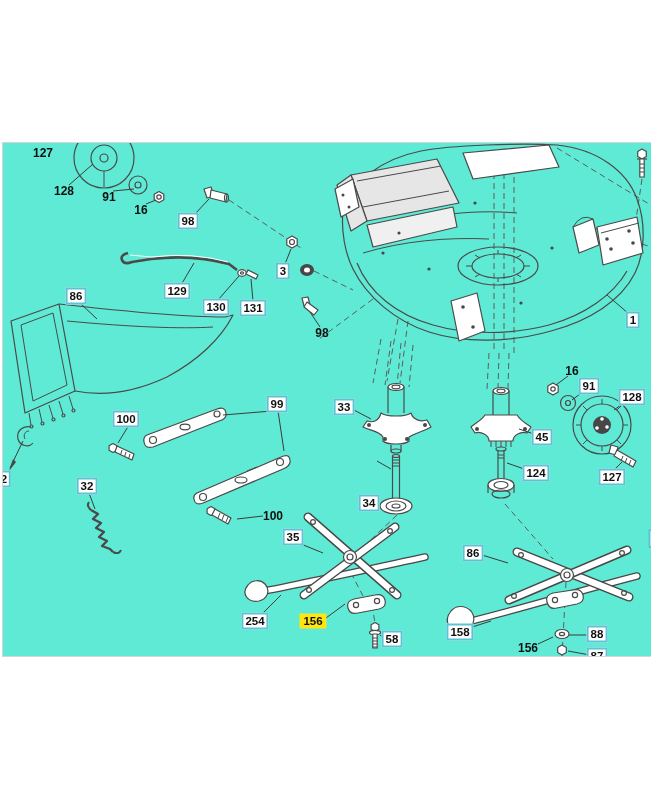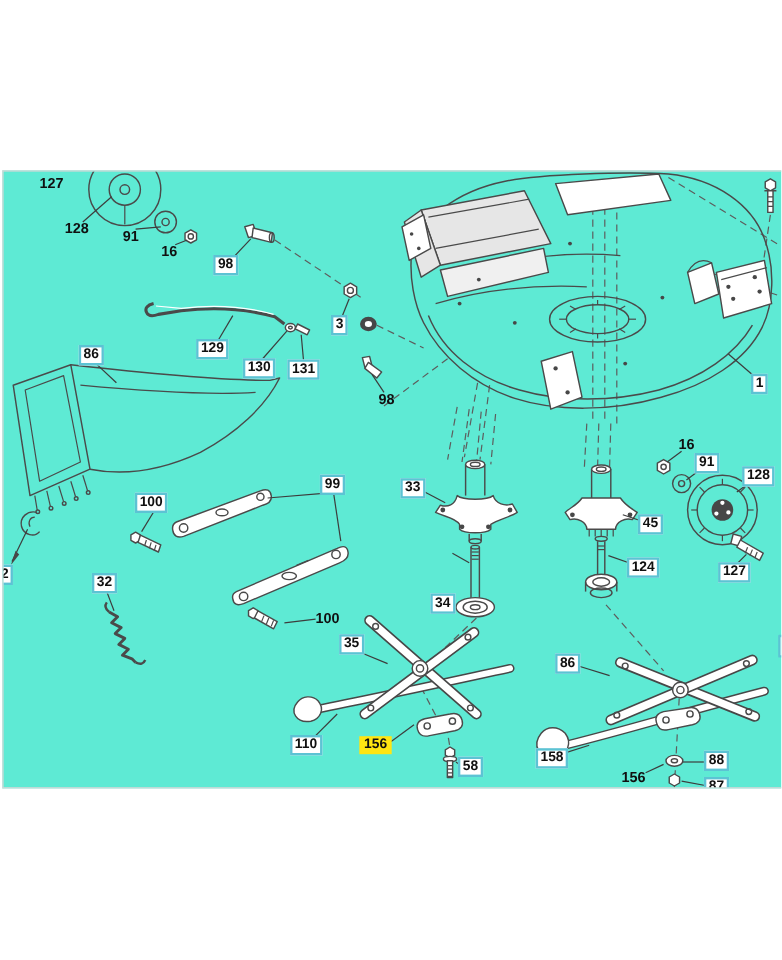--- a/index.html
+++ b/index.html
@@ -389,21 +389,21 @@
       <div class="plabel plain" style="left: 270px; top: 373px;">100</div>
       <div class="plabel boxed" style="left: 341px; top: 264px;">33</div>
       <div class="plabel boxed" style="left: 366px; top: 316px; margin-top: 44px;">34</div>
       <div class="plabel boxed" style="left: 539px; top: 294px;">45</div>
       <div class="plabel boxed" style="left: 533px; top: 330px;">124</div>
       <div class="plabel plain" style="left: 569px; top: 228px;">16</div>
       <div class="plabel boxed" style="left: 586px; top: 243px;">91</div>
       <div class="plabel boxed" style="left: 629px; top: 254px;">128</div>
       <div class="plabel boxed" style="left: 609px; top: 334px;">127</div>
       <div class="plabel boxed" style="left: 290px; top: 394px;">35</div>
-      <div class="plabel boxed" style="left: 252px; top: 478px;">110</div>
+      <div class="plabel boxed" style="left: 252px; top: 478px;">254</div>
       <div class="plabel highlight" style="left: 310px; top: 478px;">156</div>
       <div class="plabel boxed" style="left: 389px; top: 496px;">58</div>
       <div class="plabel boxed" style="left: 470px; top: 410px;">86</div>
       <div class="plabel boxed" style="left: 457px; top: 489px;">158</div>
       <div class="plabel plain" style="left: 525px; top: 505px;">156</div>
       <div class="plabel boxed" style="left: 594px; top: 491px;">88</div>
       <div class="plabel boxed" style="left: 594px; top: 513px;">87</div>
     </div>
 </div>
 

